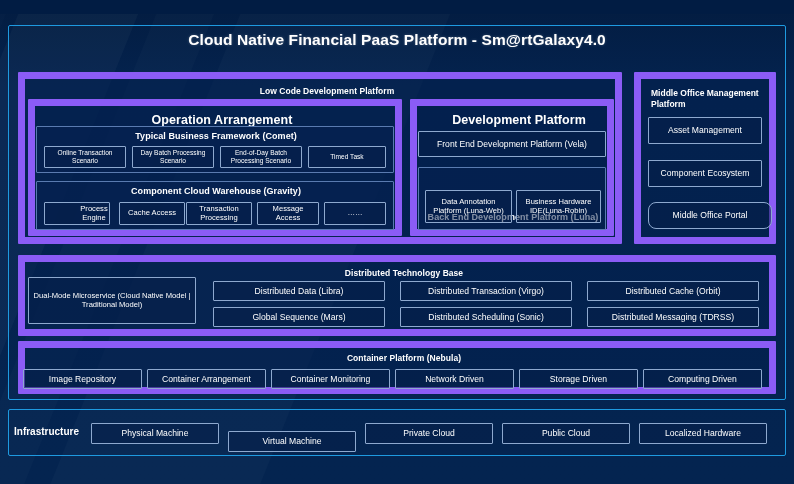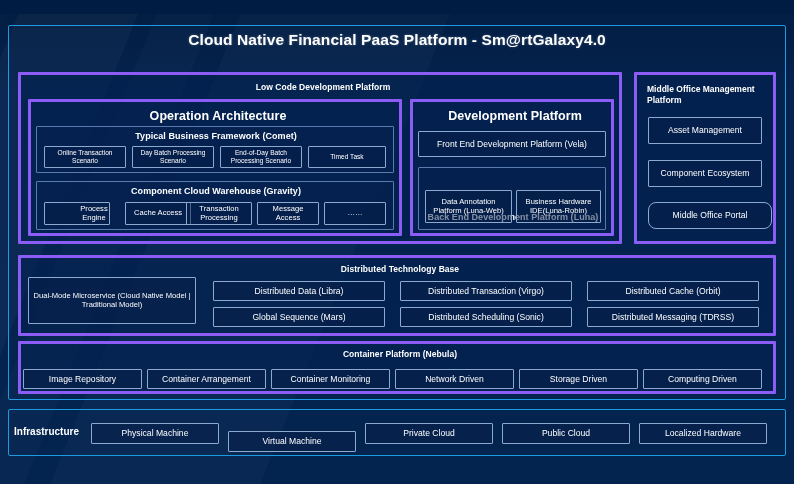--- a/index.html
+++ b/index.html
@@ -67,21 +67,21 @@
     font-weight: bold;
     letter-spacing: 0.1px;
     color: #ffffff;
     text-shadow: 0 0 3px rgba(255,255,255,0.25);
   }
 
   
   .panel {
     position: absolute;
     box-sizing: border-box;
-    border: 3px solid #8b5cf6;
+    border: 7px solid #8b5cf6;
     background: rgba(4,32,78,0.55);
     border-radius: 1px;
   }
   .panel-dim {
     border: 1px solid #5a7bb0;
     background: rgba(6,34,82,0.45);
   }
   .panel-title {
     text-align: center;
     font-size: 8.5px;
@@ -171,36 +171,36 @@
 
 <div class="outer-frame" id="main-frame"></div>
 
 <div id="platform-title">Cloud Native Financial PaaS Platform - Sm@rtGalaxy4.0</div>
 
 <div class="panel" id="lowcode-panel">
   <div class="panel-title" id="lowcode-title">Low Code Development Platform</div>
 </div>
 
 <div class="panel" id="oparch-panel">
-  <div class="panel-title lg" id="oparch-title">Operation Architecture</div>
+  <div class="panel-title lg" id="oparch-title">Operation Arrangement</div>
 </div>
 
 <div class="panel panel-dim" id="comet-panel">
   <div class="panel-title md" id="comet-title">Typical Business Framework (Comet)</div>
 </div>
 <div class="chip sm" style="left:44px; top:146px; width:82px; height:22px;">Online Transaction Scenario</div>
 <div class="chip sm" style="left:132px; top:146px; width:82px; height:22px;">Day Batch Processing Scenario</div>
 <div class="chip sm" style="left:220px; top:146px; width:82px; height:22px;">End-of-Day Batch Processing Scenario</div>
 <div class="chip sm" style="left:308px; top:146px; width:78px; height:22px;">Timed Task</div>
 
 <div class="panel panel-dim" id="gravity-panel">
   <div class="panel-title md" id="gravity-title">Component Cloud Warehouse (Gravity)</div>
 </div>
 <div class="chip" style="left:44px;  top:202px; width:66px; height:23px;padding-left:36px;">Process Engine</div>
-<div class="chip" style="left:125px; top:202px; width:66px; height:23px;">Cache Access</div>
+<div class="chip" style="left:119px; top:202px; width:66px; height:23px;">Cache Access</div>
 <div class="chip" style="left:186px; top:202px; width:66px; height:23px;">Transaction Processing</div>
 <div class="chip" style="left:257px; top:202px; width:62px; height:23px;">Message Access</div>
 <div class="chip" style="left:324px; top:202px; width:62px; height:23px;">……</div>
 
 <div class="panel" id="devplat-panel">
   <div class="panel-title lg" id="devplat-title">Development Platform</div>
 </div>
 <div class="chip lg" id="frontend-box" style="position:absolute;">Front End Development Platform (Vela)</div>
 
 <div class="panel panel-dim" id="backend-panel">

